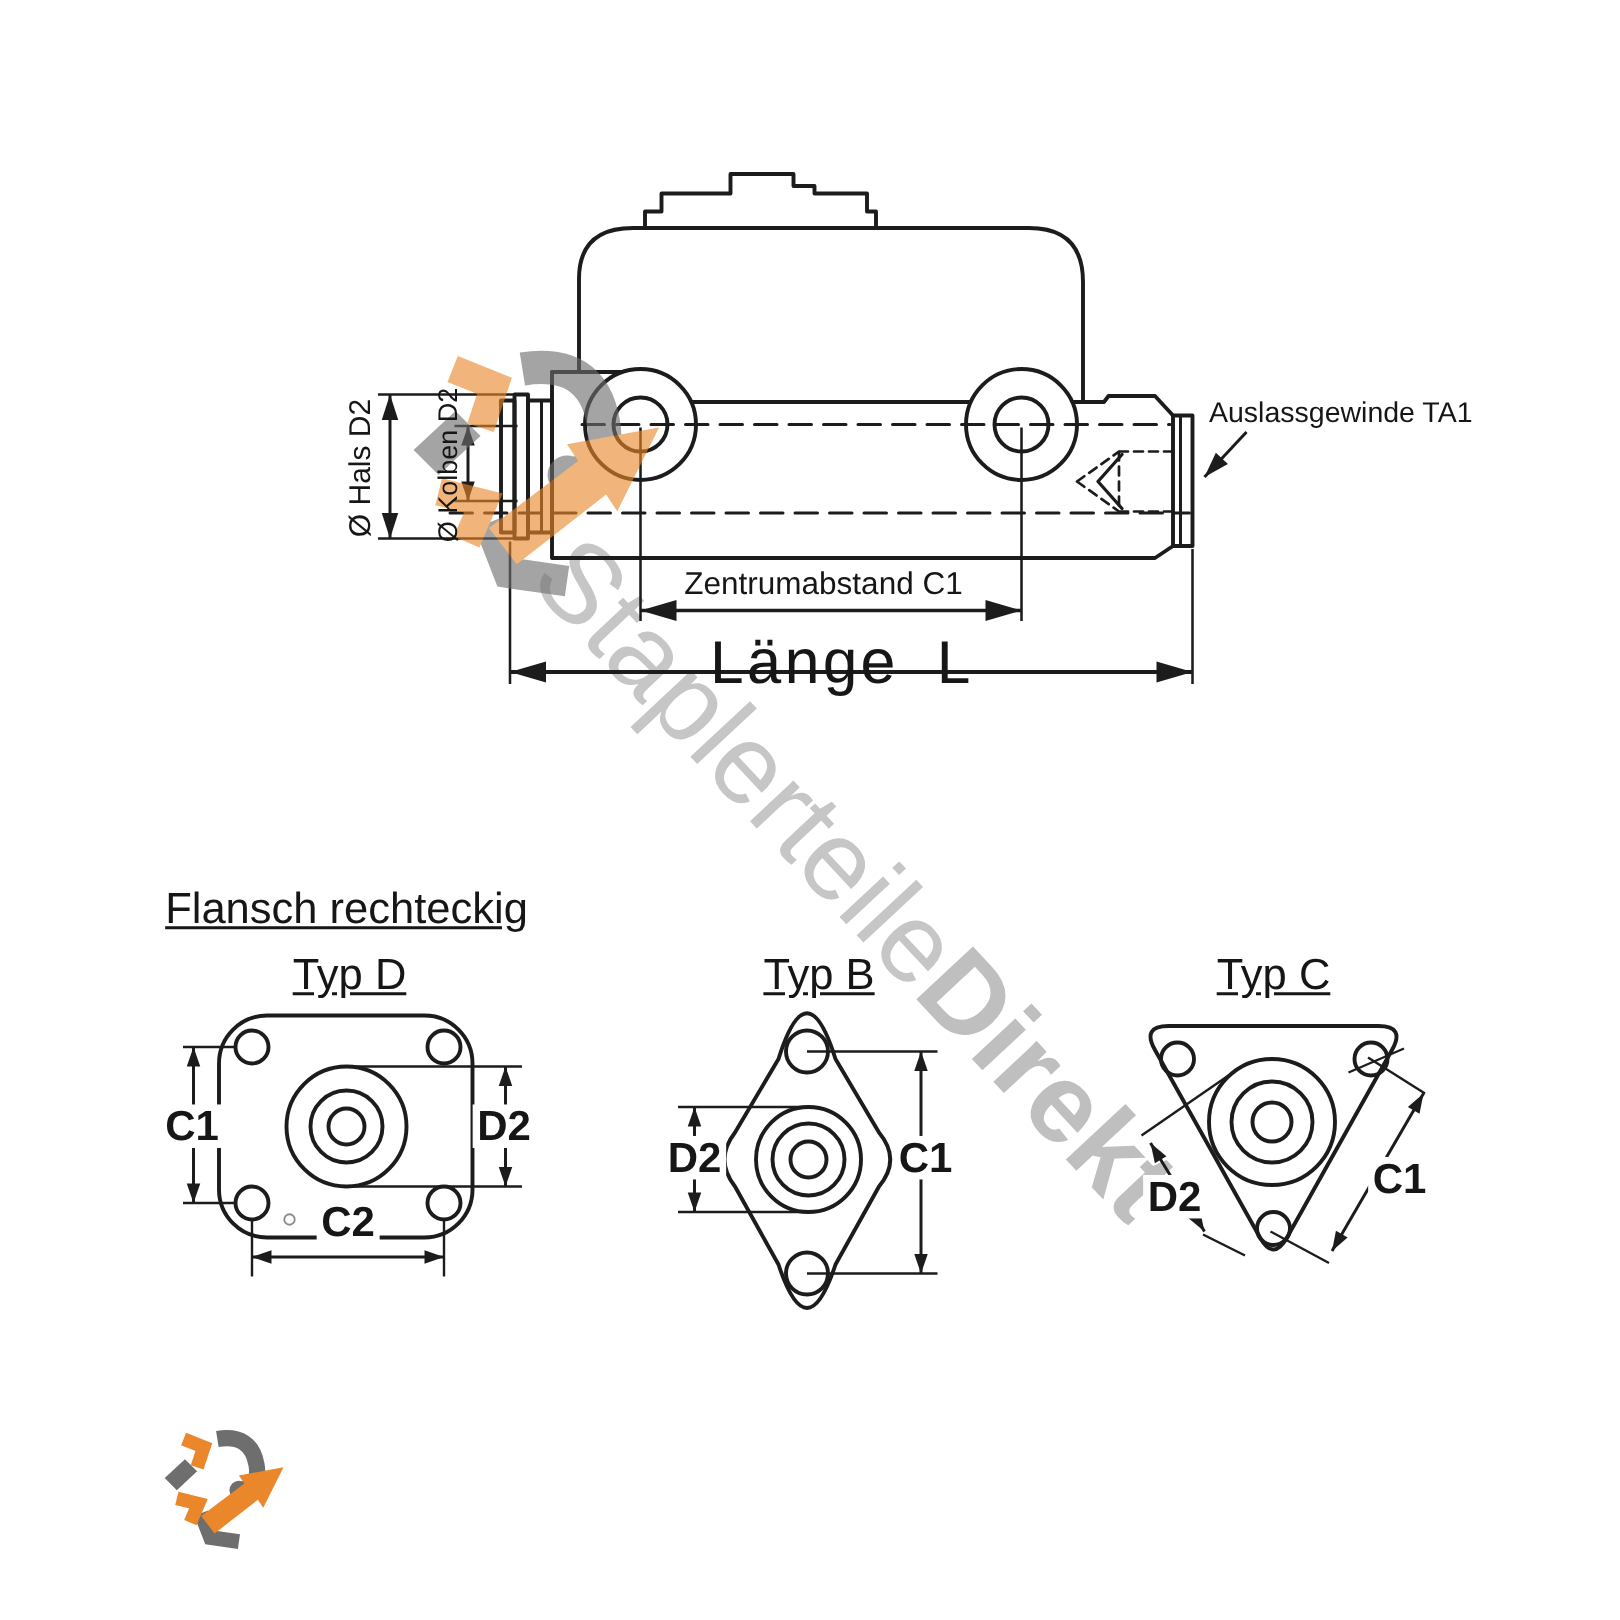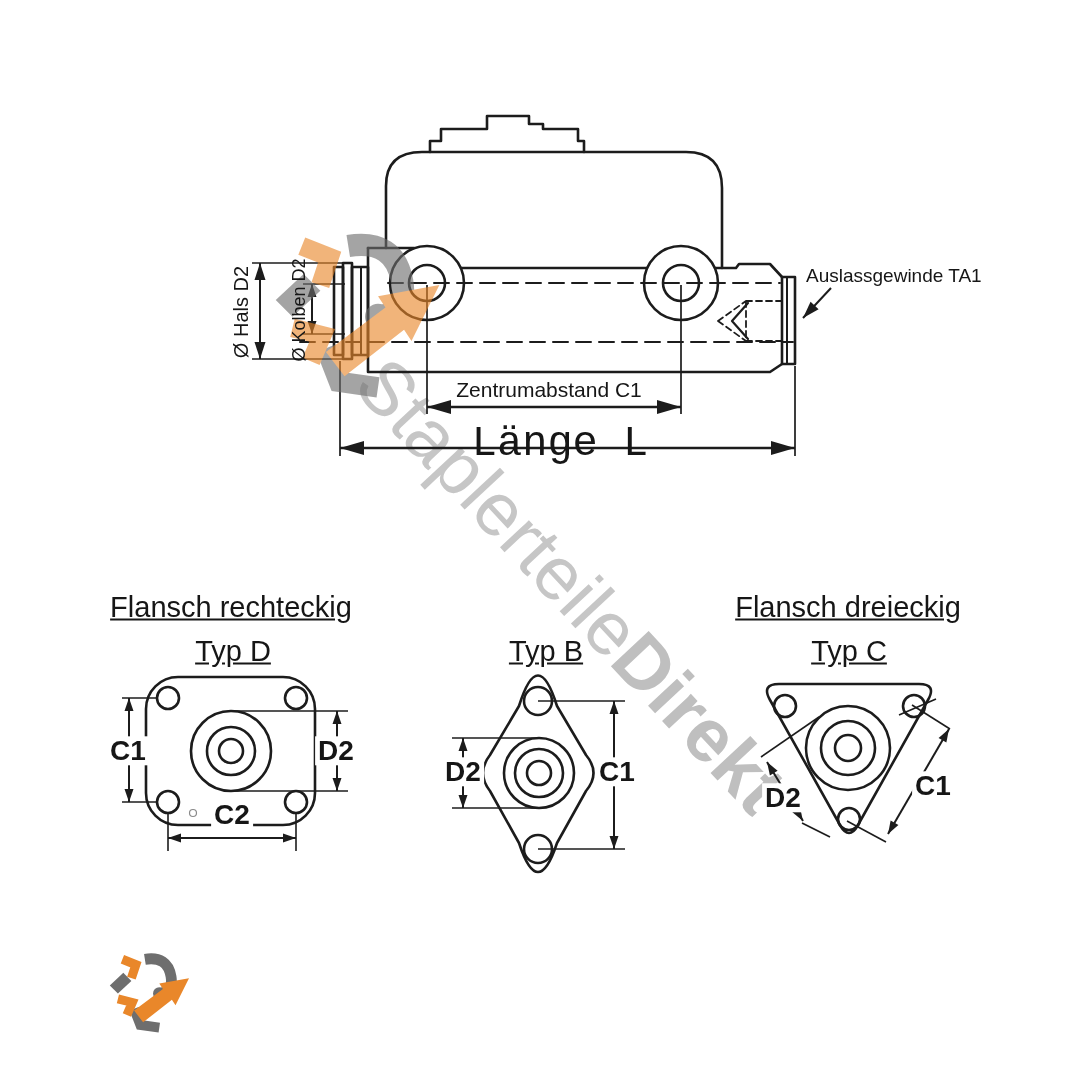--- a/index.html
+++ b/index.html
@@ -169,21 +169,20 @@
 
   <div class="lbl rot" style="left:241px;top:312px;font-size:20px;">Ø Hals D2</div>
   <div class="lbl rot" style="left:299px;top:310px;font-size:18px;">Ø Kolben D2</div>
   <div class="lbl" style="left:806px;top:276px;font-size:19px;transform:translateY(-50%);">Auslassgewinde TA1</div>
   <div class="lbl" style="left:549px;top:390px;font-size:21px;">Zentrumabstand C1</div>
   <div class="lbl" style="left:560px;top:444px;font-size:42px;font-family:Liberation Mono, monospace;">Länge L</div>
 
   <div class="lbl title" style="left:231px;top:607px;">Flansch rechteckig</div>
   <div class="lbl title" style="left:233px;top:651px;">Typ D</div>
   <div class="lbl title" style="left:546px;top:651px;">Typ B</div>
-  <div class="lbl title" style="left:848px;top:607px;">Flansch dreieckig</div>
   <div class="lbl title" style="left:849px;top:651px;text-align:center;">Typ C</div>
 
   <div class="lbl dim" style="left:128px;top:751px;">C1</div>
   <div class="lbl dim" style="left:336px;top:751px;">D2</div>
   <div class="lbl dim" style="left:232px;top:815px;">C2</div>
   <div class="lbl dim" style="left:463px;top:772px;">D2</div>
   <div class="lbl dim" style="left:617px;top:772px;">C1</div>
   <div class="lbl dim" style="left:783px;top:798px;">D2</div>
   <div class="lbl dim" style="left:933px;top:786px;">C1</div>
 

